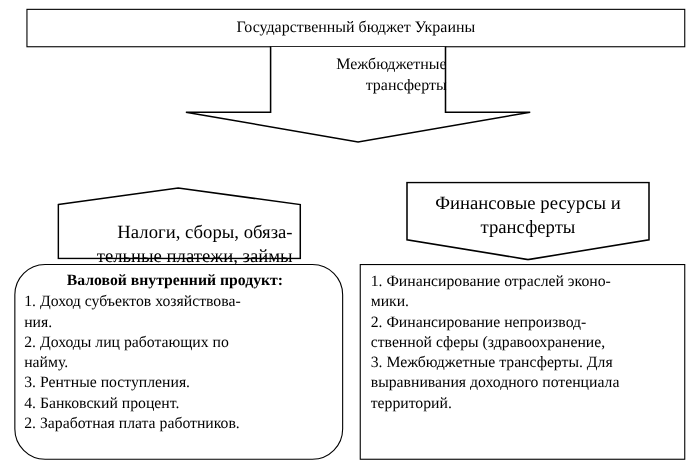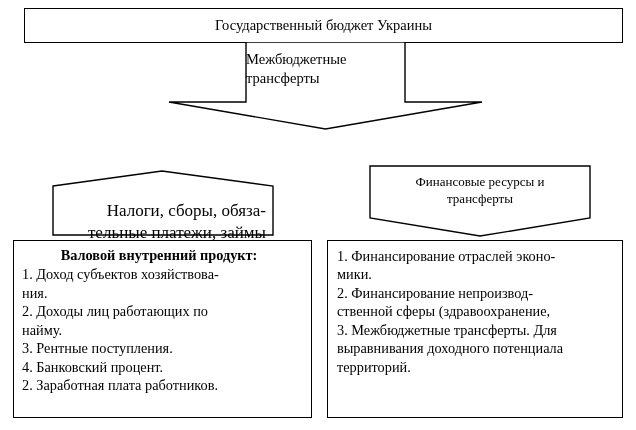--- a/index.html
+++ b/index.html
@@ -61,21 +61,21 @@
     position: absolute;
     left: 0;
     top: 0;
     display: block;
   }
   #node-transfers-label {
     position: absolute;
     left: 78px;
     top: 8px;
     width: 160px;
-    text-align: left;
+    text-align: right;
     font-size: 14.5px;
     line-height: 1.3;
   }
   
   #node-taxes-wrap {
     position: absolute;
     left: 52px;
     top: 170px;
     width: 222px;
     height: 66px;
@@ -108,40 +108,41 @@
     left: 0;
     top: 0;
     display: block;
   }
   #node-finres-label {
     position: absolute;
     left: 8px;
     top: 9px;
     width: 206px;
     text-align: center;
-    font-size: 13px;
+    font-size: 17px;
     line-height: 1.3;
   }
   
   .textbox {
     position: absolute;
     box-sizing: border-box;
     border: 1.5px solid #000000;
     background: #ffffff;
     font-size: 14.3px;
     line-height: 1.29;
     text-align: justify;
     text-justify: inter-word;
   }
   #node-gdp-box {
     left: 13px;
     top: 240px;
     width: 299px;
     height: 178px;
     padding: 5px 15px 4px 8px;
+    border-radius: 28px;
   }
   #node-expend-box {
     left: 327px;
     top: 240px;
     width: 296px;
     height: 178px;
     padding: 6px 9px 4px 9px;
   }
   .bx-title {
     font-weight: bold;

